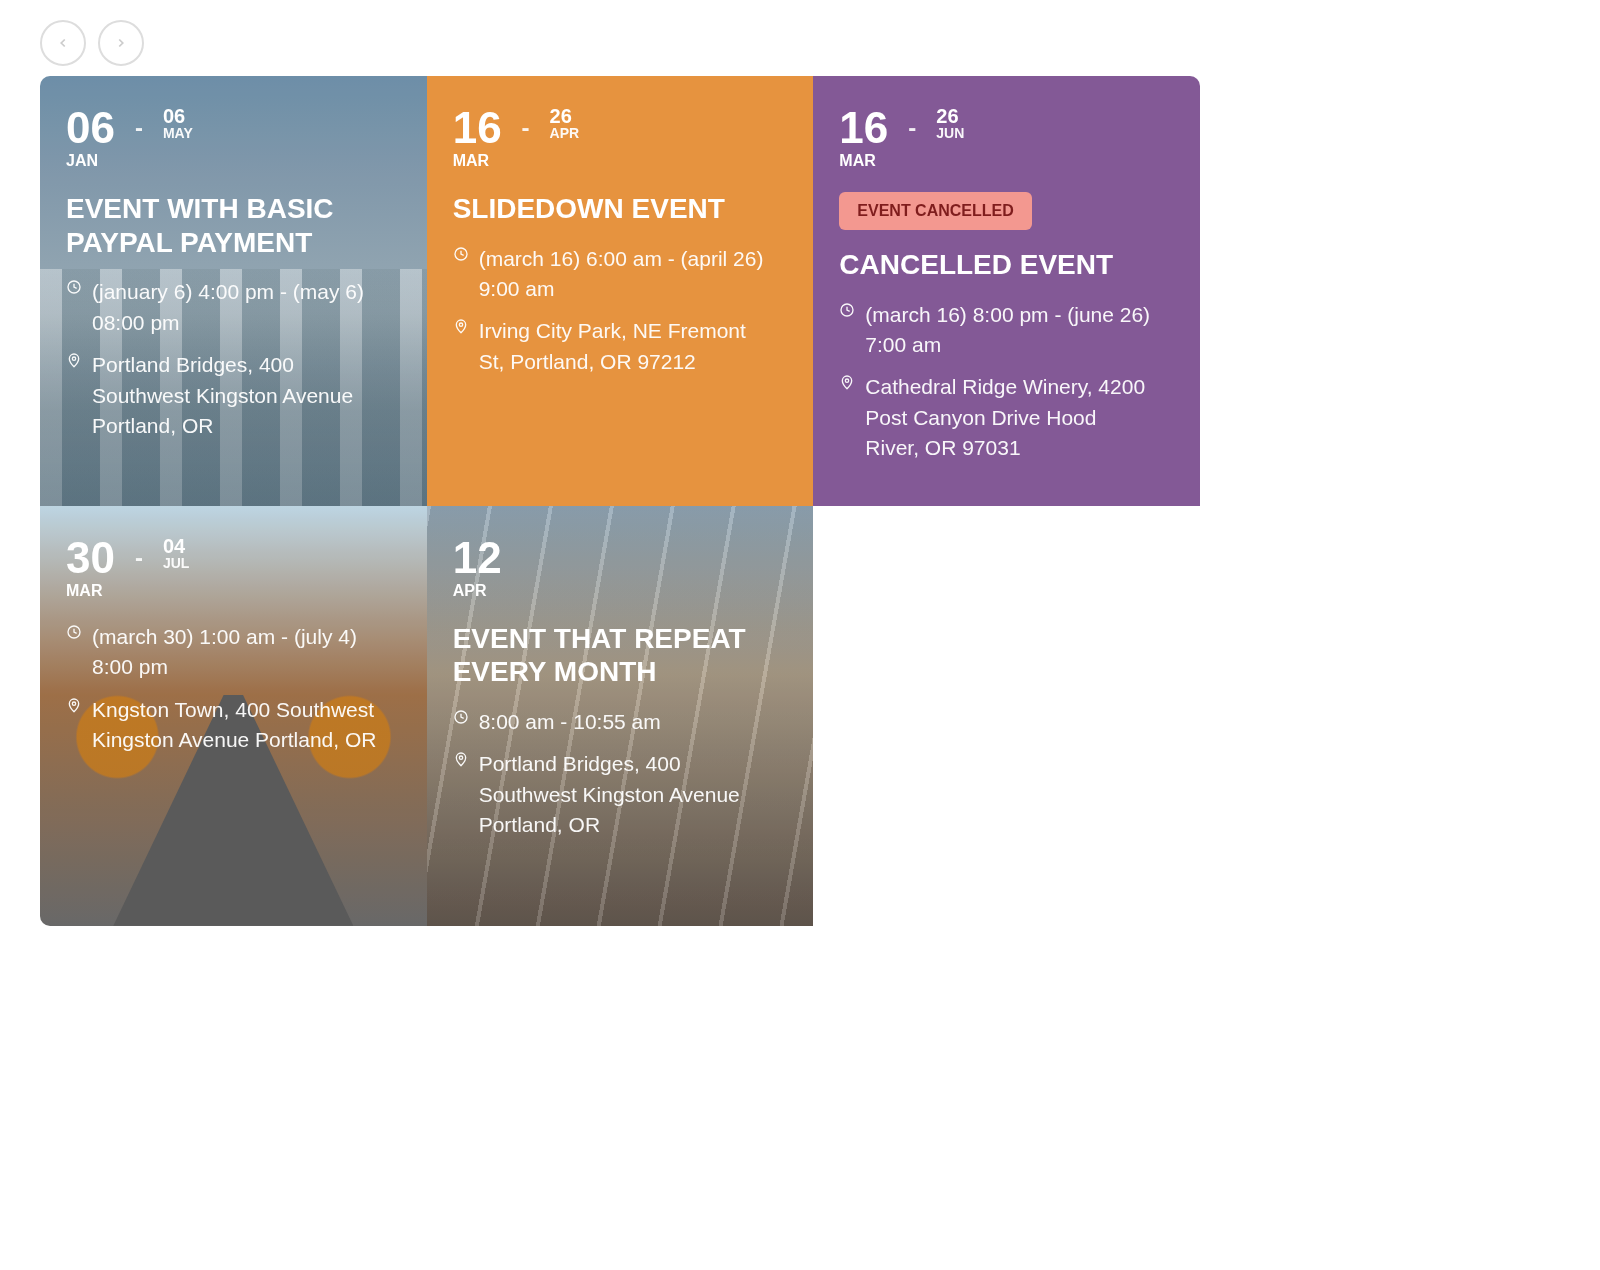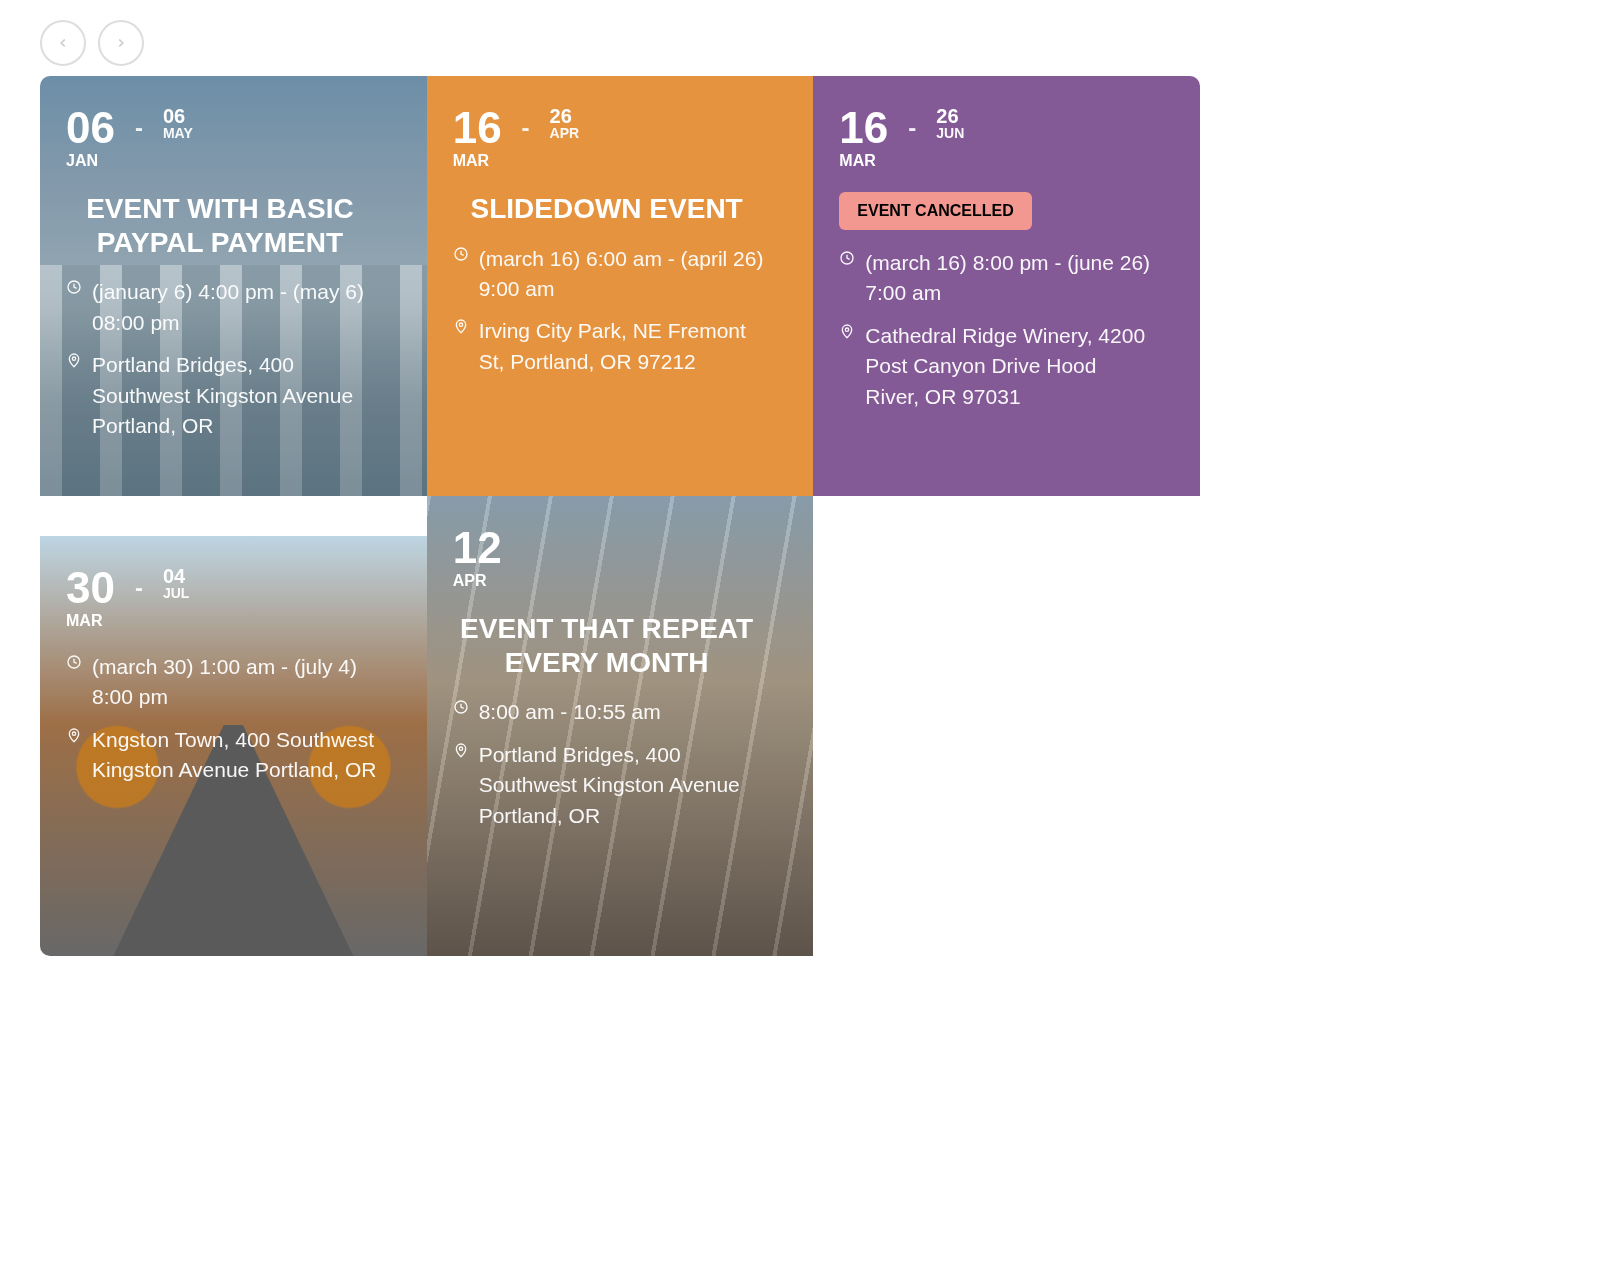--- a/index.html
+++ b/index.html
@@ -51,48 +51,47 @@
   }
   .card .overlay {
     position: absolute; inset: 0;
     background: rgba(0,0,0,0.05);
     z-index: 0;
   }
   .card > *:not(.overlay) { position: relative; z-index: 1; }
   .card.city    { background: linear-gradient(180deg, #7396b1 0%, #8aa2b5 25%, #9fb2bd 55%, #5f7c8e 100%); }
   .card.orange  { background: #f39b43; }
   .card.purple  { background: #8b5e9f; }
-  .card.road    { background: linear-gradient(180deg, #c8e1ef 0%, #a6754b 45%, #6e6e6e 100%); margin-top: 40px; }
+  .card.road    { background: linear-gradient(180deg, #c8e1ef 0%, #a6754b 45%, #6e6e6e 100%); }
   .card.street  { background: linear-gradient(180deg, #9bb1c2 0%, #b7a892 40%, #6b5f55 100%); }
   .date-row { display: flex; align-items: flex-start; gap: 20px; margin-bottom: 2px; }
   .big-day  { font-size: 44px; font-weight: 800; line-height: 1; }
   .dash     { font-size: 24px; font-weight: 700; align-self: center; opacity: 0.9; }
   .end-block { display: flex; flex-direction: column; line-height: 1; }
   .end-day   { font-size: 20px; font-weight: 700; }
   .end-mon   { font-size: 14px; font-weight: 700; text-transform: uppercase; opacity: 0.95; text-align: right; }
   .start-mon { font-size: 16px; font-weight: 600; text-transform: uppercase; margin-bottom: 22px; }
   .badge {
     display: inline-block;
     background: #f39890;
-    color: #000000;
+    color: #7f1d1d;
     font-weight: 700;
     font-size: 16px;
     padding: 10px 18px;
     border-radius: 6px;
     margin-bottom: 18px;
     text-transform: uppercase;
   }
   .event-title {
     font-size: 28px;
     font-weight: 800;
     line-height: 1.2;
     text-transform: uppercase;
     margin-bottom: 18px;
     max-width: 92%;
-    text-align: center;
   }
   .meta-row {
     display: flex;
     gap: 10px;
     font-size: 21px;
     line-height: 1.45;
     margin-bottom: 12px;
     max-width: 94%;
     opacity: 0.95;
   }
@@ -220,20 +219,21 @@
     <div class="date-row">
       <span class="big-day">16</span>
       <span class="dash">-</span>
       <span class="end-block">
         <span class="end-day">26</span>
         <span class="end-mon">JUN</span>
       </span>
     </div>
     <div class="start-mon">MAR</div>
     <div class="badge">EVENT CANCELLED</div>
+    <h2 class="event-title">CANCELLED EVENT</h2>
     <div class="meta-row">
       <span class="mi clock-icon">
         <svg viewBox="0 0 24 24" width="16" height="16" fill="none" stroke="white" stroke-width="2">
             <circle cx="12" cy="12" r="9"></circle>
             <polyline points="12 7 12 12 16 14"></polyline>
           </svg>
       </span>
       <span>(march 16) 8:00 pm - (june 26) 7:00 am</span>
     </div>
     <div class="meta-row">

